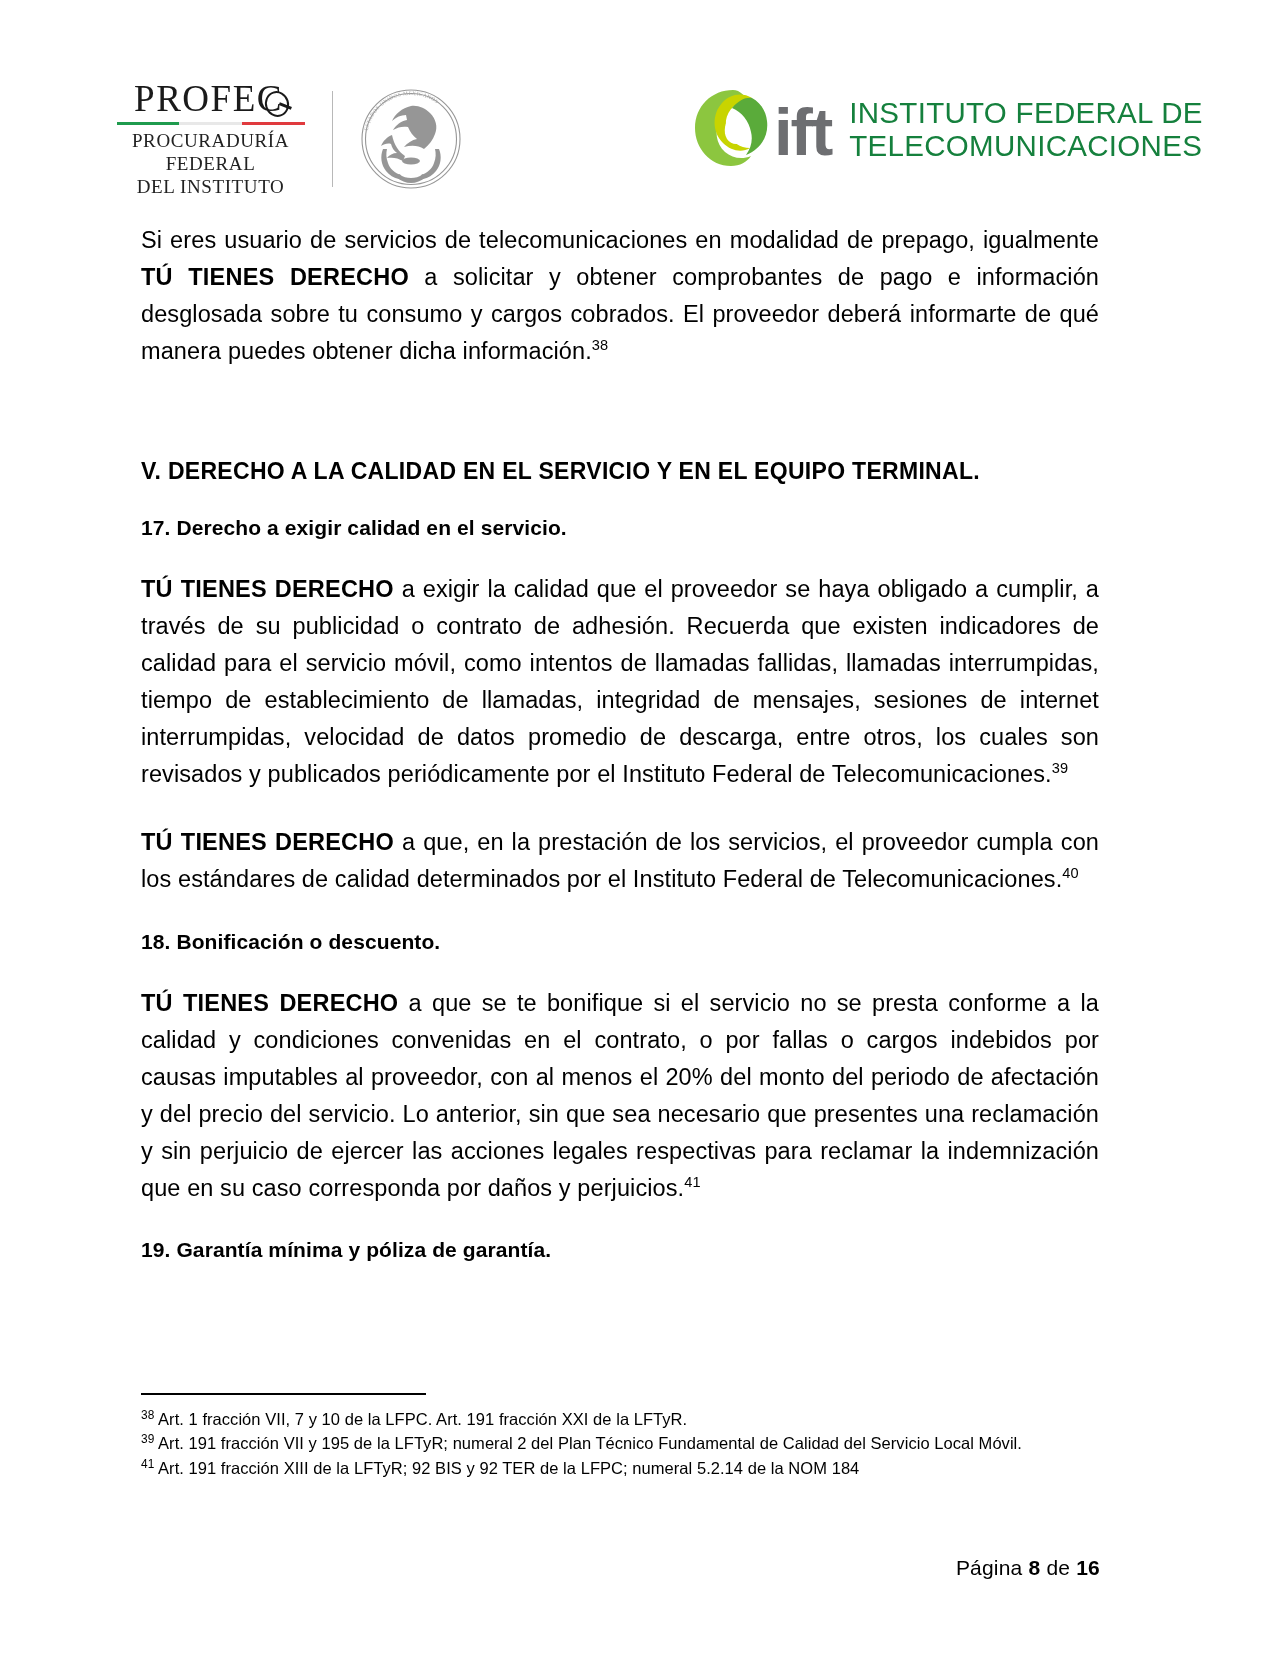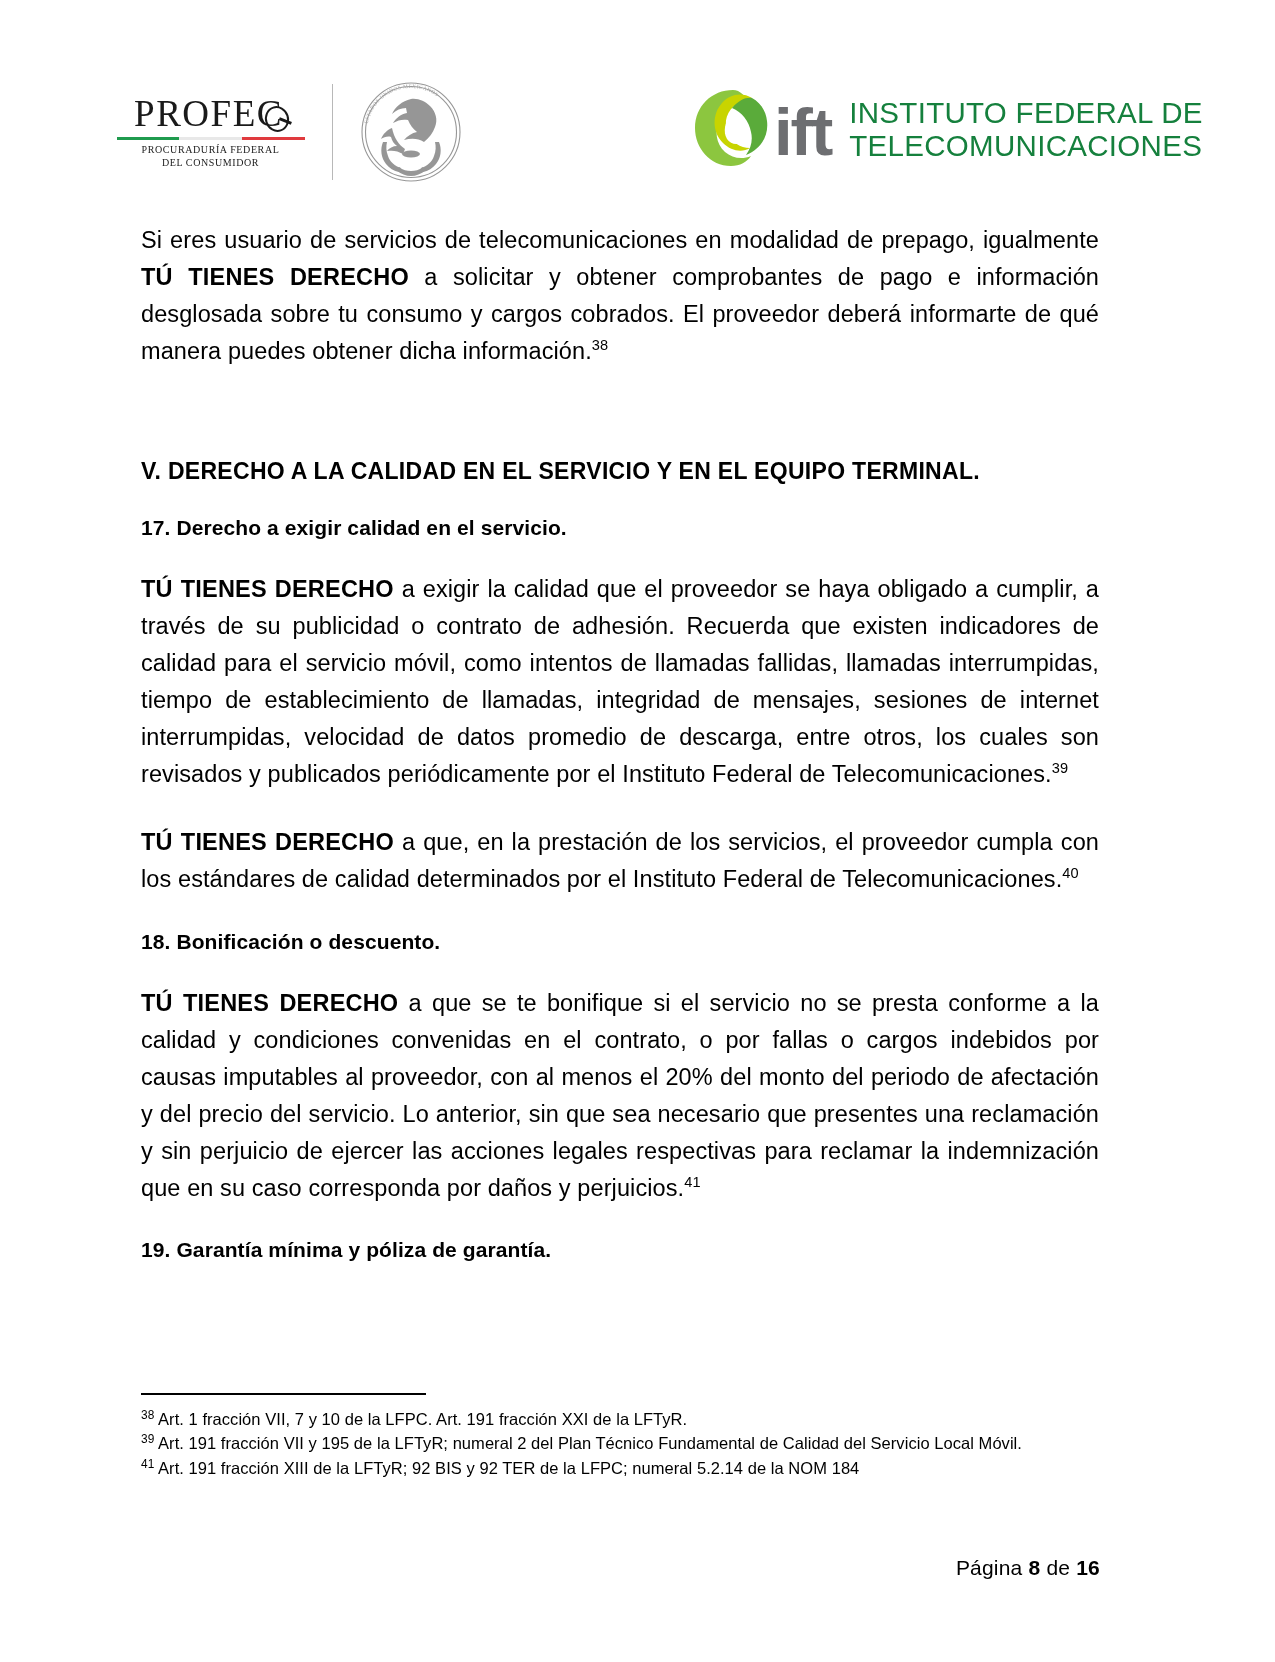--- a/index.html
+++ b/index.html
@@ -77,21 +77,21 @@
     width: 188px;
     height: 3px;
     display: flex;
   }
   .profeco-rule span { flex: 1; display: block; }
   .pr-green { background: #1f9b4e; }
   .pr-white { background: #e8e8e8; }
   .pr-red { background: #e03a3e; }
   .profeco-sub {
     font-family: "Liberation Serif", serif;
-    font-size: 10px;
+    font-size: 19px;
     letter-spacing: 0.6px;
     color: #222;
     line-height: 1.22;
   }
   .header-divider {
     width: 1px;
     height: 96px;
     background: #b8b8b8;
     margin: 0 26px 0 24px;
   }
@@ -214,21 +214,21 @@
           <span>PROFEC</span>
           <span class="profeco-oring"></span>
         </div>
         <div class="profeco-rule">
           <span class="pr-green"></span>
           <span class="pr-white"></span>
           <span class="pr-red"></span>
         </div>
         <div class="profeco-sub">
           <div>PROCURADURÍA FEDERAL</div>
-          <div>DEL CONSUMIDOR</div>
+          <div>DEL INSTITUTO</div>
         </div>
       </div>
 
       <div class="header-divider"></div>
 
       <div class="eagle">
         <svg width="104" height="104" viewBox="0 0 104 104">
           <g fill="none" stroke="#8e8e8e" stroke-width="1.1">
             <circle cx="52" cy="52" r="49"></circle>
             <circle cx="52" cy="52" r="45.5"></circle>

